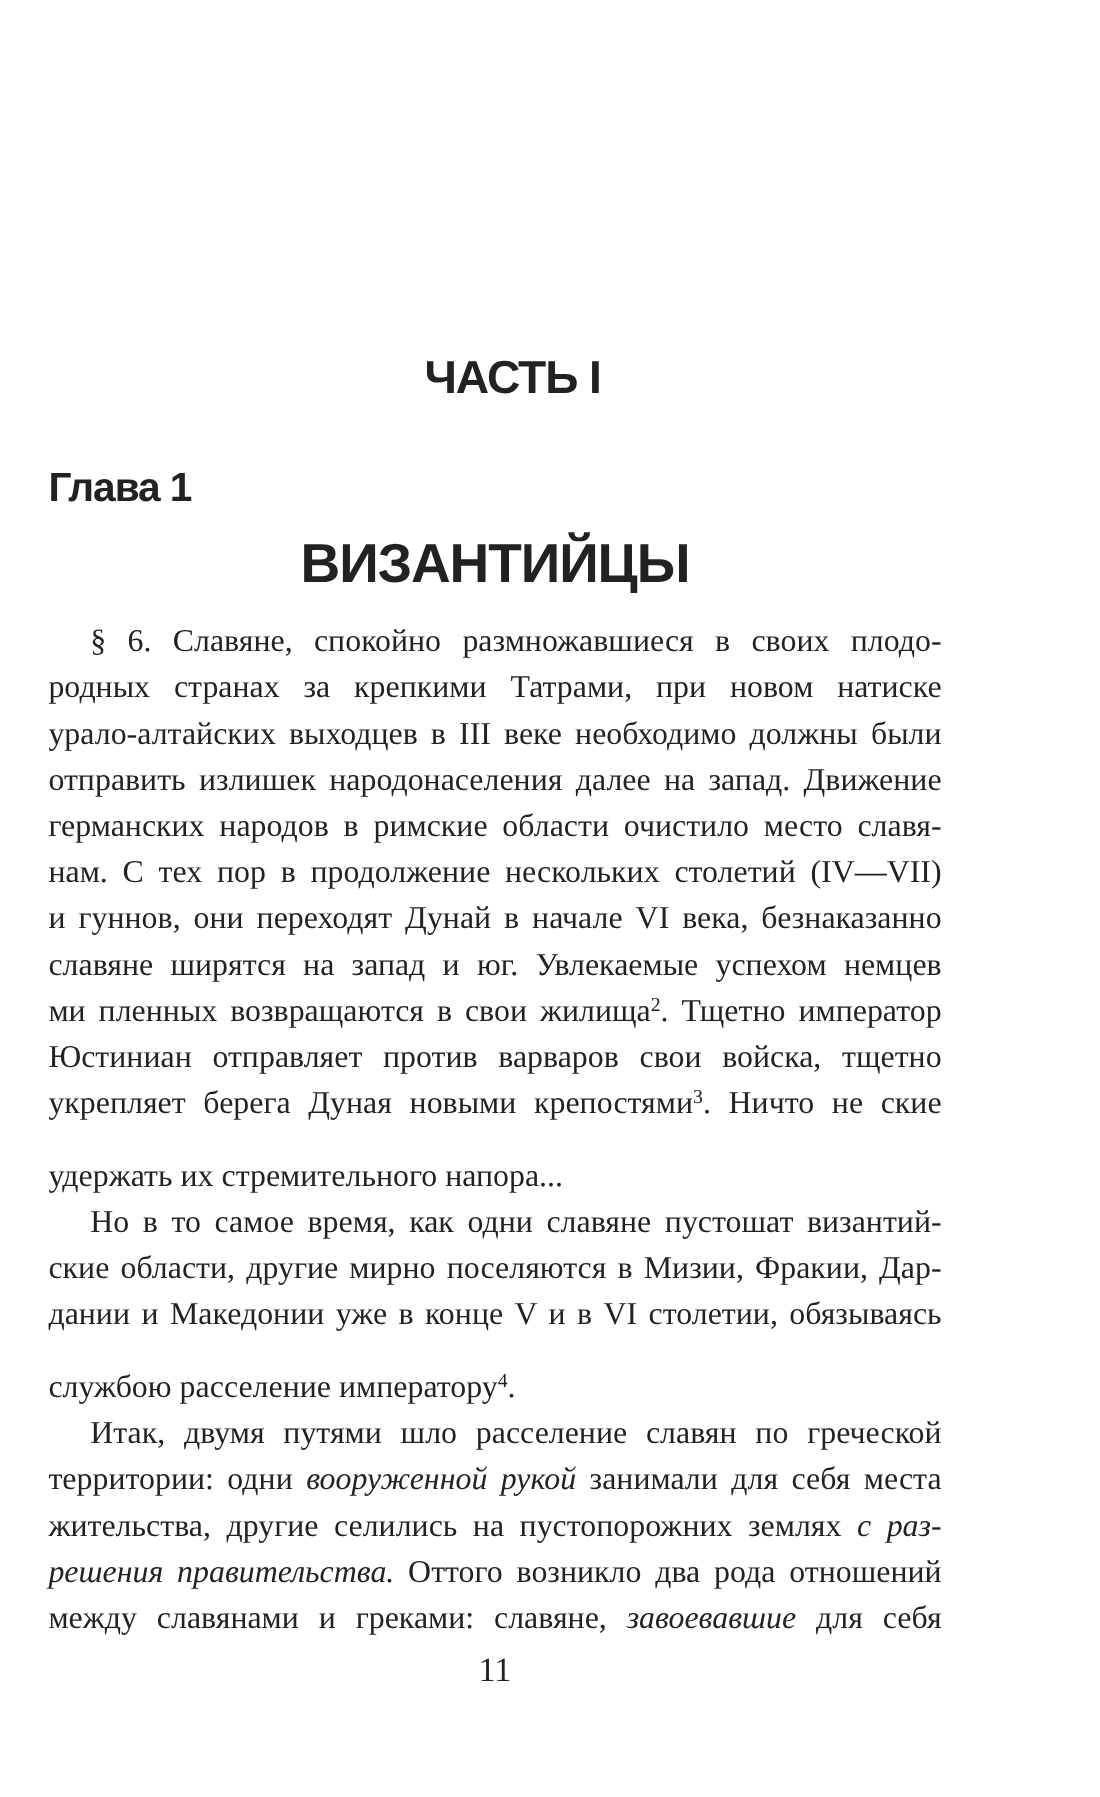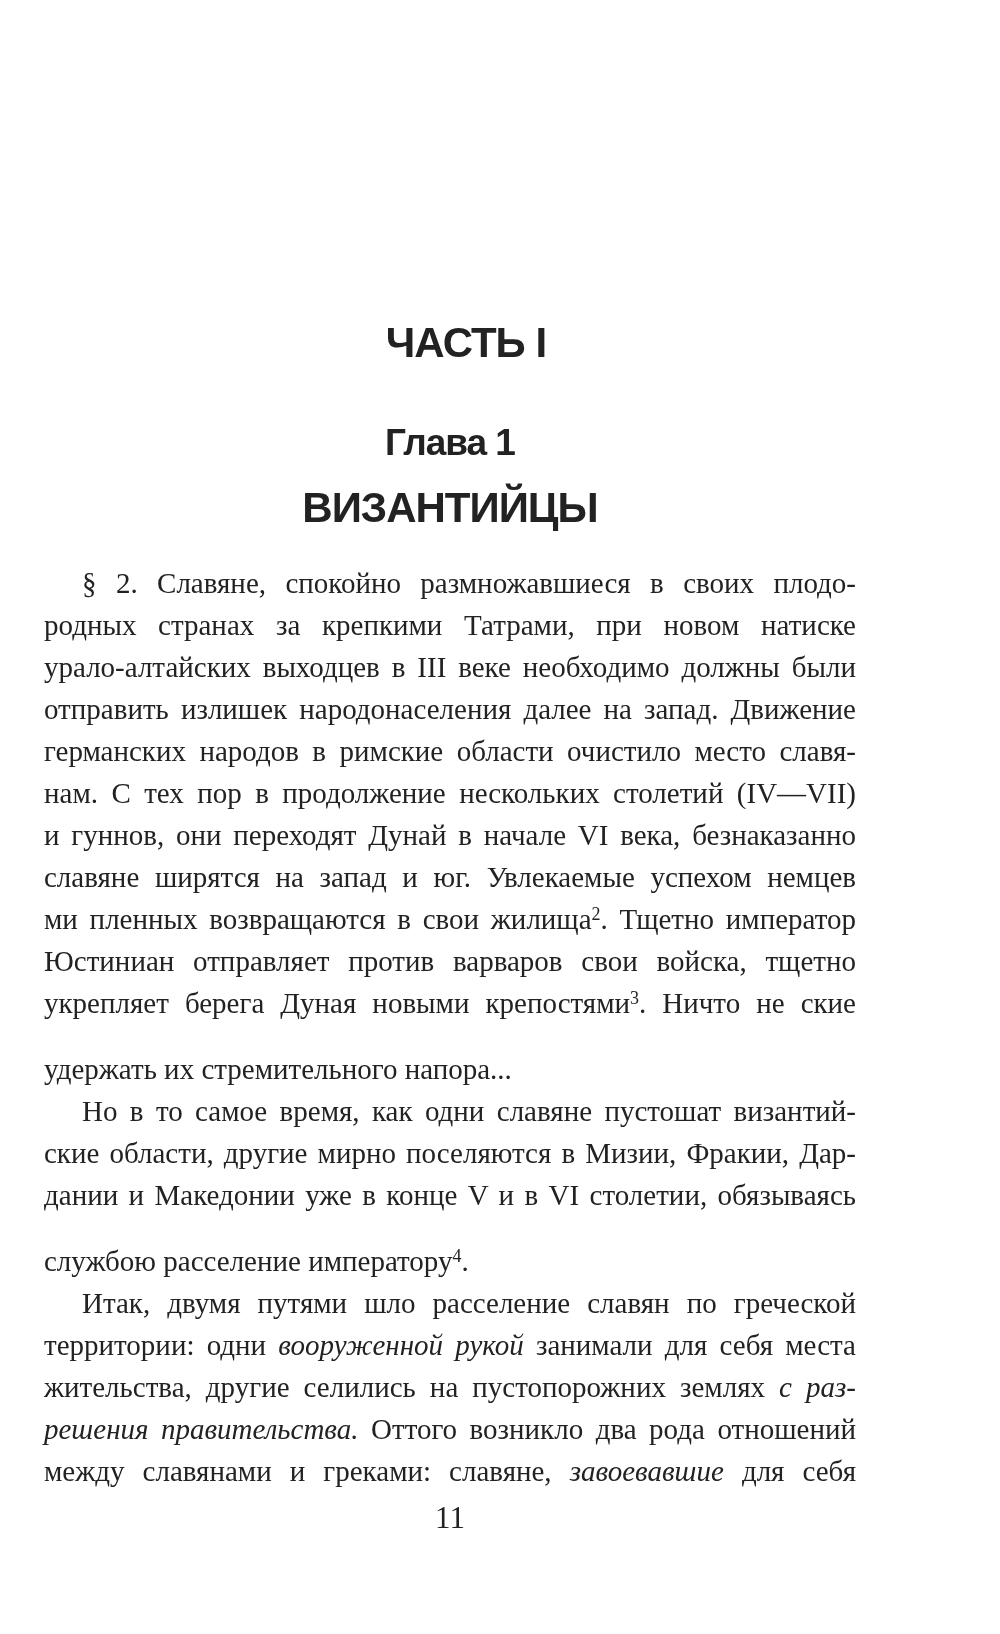--- a/index.html
+++ b/index.html
@@ -26,37 +26,37 @@
     font-size: 42px;
     line-height: 1;
     letter-spacing: -1px;
   }
   .chapter-label {
     position: absolute;
     top: 424px;
     left: 44px;
     width: 812px;
     margin: 0;
-    text-align: center;
+    text-align: left;
     font-family: "Liberation Sans", sans-serif;
     font-weight: bold;
     font-size: 37px;
     line-height: 1;
     letter-spacing: -1px;
   }
   .chapter-title {
     position: absolute;
     top: 487px;
     left: 44px;
     width: 812px;
     margin: 0;
     text-align: center;
     font-family: "Liberation Sans", sans-serif;
     font-weight: bold;
-    font-size: 42px;
+    font-size: 50px;
     line-height: 1;
     letter-spacing: -1px;
   }
   .body-text {
     position: absolute;
     top: 562px;
     left: 44px;
     width: 812px;
     font-family: "Liberation Serif", serif;
     font-size: 29px;
@@ -96,21 +96,21 @@
   }
 </style>
 </head>
 <body>
 
 <div class="page" style="background: rgb(255, 255, 255); color: rgb(34, 34, 34);">
   <h1 class="part-title">ЧАСТЬ I</h1>
   <h2 class="chapter-label">Глава 1</h2>
   <h2 class="chapter-title">ВИЗАНТИЙЦЫ</h2>
   <div class="body-text">
-      <div class="line indent"><span>§ 2. Славяне, спокойно размножавшиеся в своих плодо-</span></div>
+      <div class="line indent"><span>§ 6. Славяне, спокойно размножавшиеся в своих плодо-</span></div>
       <div class="line"><span>родных странах за крепкими Татрами, при новом натиске</span></div>
       <div class="line"><span>урало-алтайских выходцев в III веке необходимо должны были</span></div>
       <div class="line"><span>отправить излишек народонаселения далее на запад. Движение</span></div>
       <div class="line"><span>германских народов в римские области очистило место славя-</span></div>
       <div class="line"><span>нам. С тех пор в продолжение нескольких столетий (IV—VII)</span></div>
       <div class="line"><span>и гуннов, они переходят Дунай в начале VI века, безнаказанно</span></div>
       <div class="line"><span>славяне ширятся на запад и юг. Увлекаемые успехом немцев</span></div>
       <div class="line"><span>ми пленных возвращаются в свои жилища</span><sup>2</sup><span>. Тщетно император</span></div>
       <div class="line"><span>Юстиниан отправляет против варваров свои войска, тщетно</span></div>
       <div class="line"><span>укрепляет берега Дуная новыми крепостями</span><sup>3</sup><span>. Ничто не ские</span></div>

